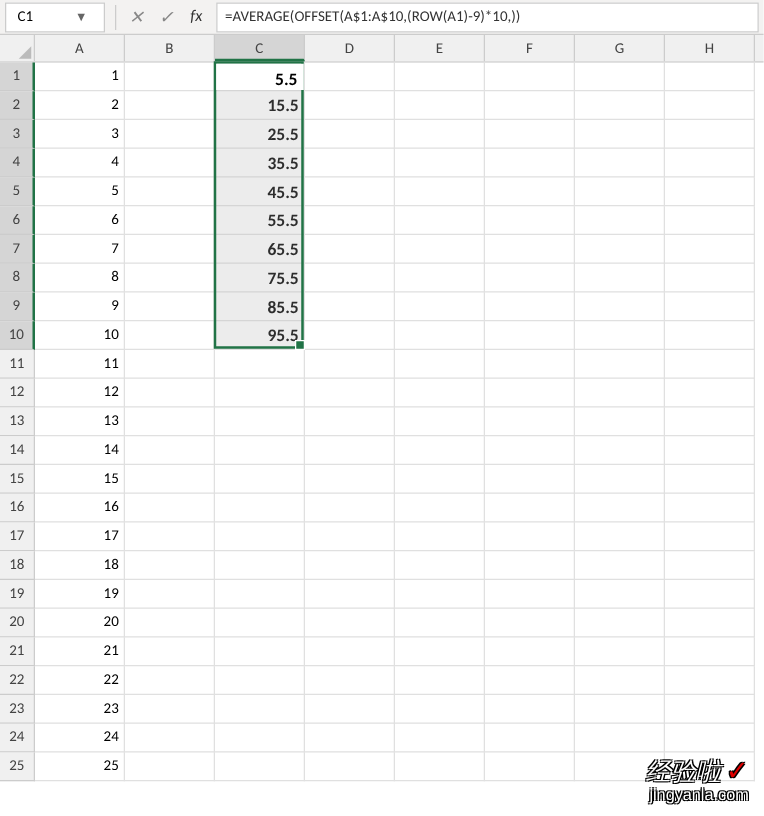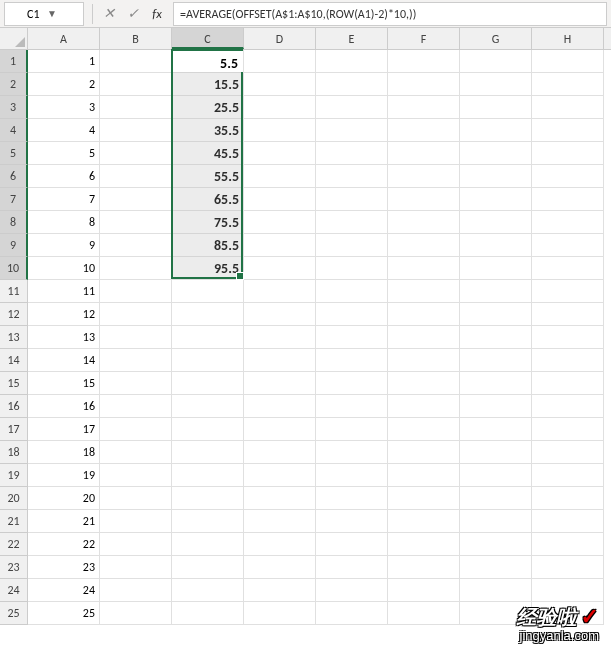--- a/index.html
+++ b/index.html
@@ -20,21 +20,21 @@
       background: #f3f2f1;
     }
     .name-box {
       width: 80px;
       height: 24px;
       background: #fff;
       border: 1px solid #ccc;
       margin: 0 4px;
       display: flex;
       align-items: center;
-      padding: 0 22px;
+      padding: 0 9px;
       font-size: 12px;
     }
     .name-box-text { flex: 1; }
     .name-box-arrow {
       width: 18px;
       text-align: center;
       color: #666;
       font-size: 10px;
     }
     .fb-sep { width: 1px; height: 20px; background: #ccc; margin: 0 4px; }
@@ -162,21 +162,21 @@
     .watermark {
       position: absolute;
       right: 12px;
       bottom: 10px;
       text-align: right;
       pointer-events: none;
       font-family: "Microsoft YaHei", sans-serif;
     }
     .wm-top {
       font-size: 20px;
-      font-weight: bold;
+      font-weight: normal;
       font-style: italic;
       color: #fff;
       text-shadow: 1px 1px 0 #000, -1px -1px 0 #000, 1px -1px 0 #000, -1px 1px 0 #000;
     }
     .wm-check { color: #d00; font-style: normal; margin-left: 4px; font-size: 22px; }
     .wm-bottom {
       font-size: 13px;
       color: #fff;
       text-shadow: 1px 1px 0 #000, -1px -1px 0 #000, 1px -1px 0 #000, -1px 1px 0 #000;
       margin-top: -3px;
@@ -188,21 +188,21 @@
 <div class="formula-bar">
   <div class="name-box">
     <span class="name-box-text">C1</span>
     <span class="name-box-arrow">▼</span>
   </div>
   <div class="fb-sep"></div>
   <div class="fb-btn">✕</div>
   <div class="fb-btn">✓</div>
   <div class="fb-btn fx"><i>f</i>x</div>
   <div class="formula-input">
-    <span>=AVERAGE(OFFSET(A$1:A$10,(ROW(A1)-2)*10,))</span>
+    <span>=AVERAGE(OFFSET(A$1:A$10,(ROW(A1)-9)*10,))</span>
   </div>
 </div>
 
 <div class="sheet">
   <div class="col-headers">
     <div class="corner"></div>
     <div class="col-h">A</div>
     <div class="col-h">B</div>
     <div class="col-h sel">C</div>
     <div class="col-h">D</div>

